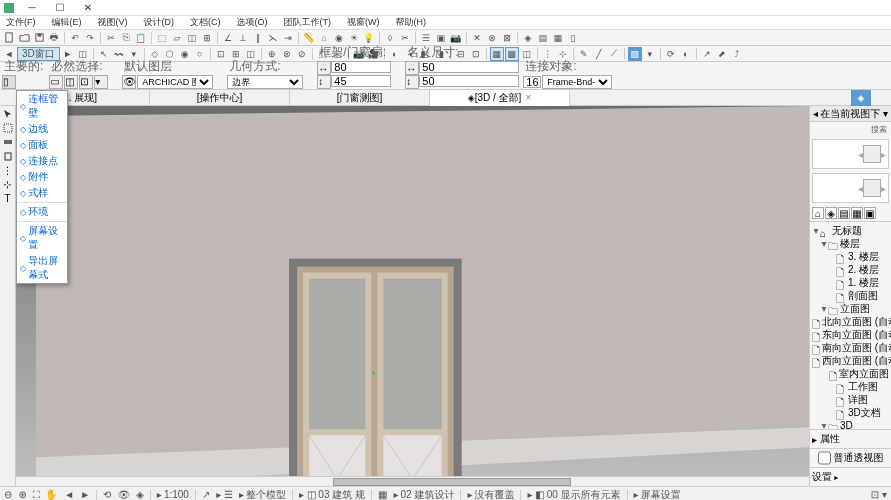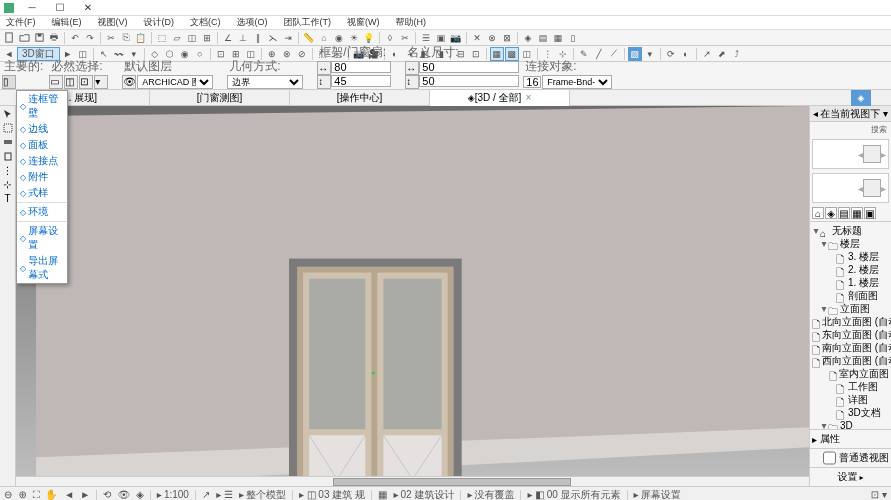--- a/index.html
+++ b/index.html
@@ -261,24 +261,24 @@
     <div class="row">
       <input style="width: 18px;" value="16">
       <select style="width:70px"><option>Frame-Bnd-080</option></select>
     </div>
   </div>
 </div>
 
 <div class="tabbar">
   <div class="tab" style="width:150px;justify-content:center">▣ <span>[1. 展现]</span></div>
   <div class="tab" style="width:140px;justify-content:center">
+      <span>[操作中心]</span>
+    </div>
+  <div class="tab" style="width:140px;justify-content:center">
       <span>[门窗测图]</span>
-    </div>
-  <div class="tab" style="width:140px;justify-content:center">
-      <span>[操作中心]</span>
     </div>
   <div class="tab active" style="width:140px;justify-content:center">◈ <span>[3D / 全部]</span><span class="ci">×</span></div>
   <div class="spacer"></div>
   <div class="tab" style="border:none;background:#5b9bd5;color:#fff;width:20px;justify-content:center">◈</div>
   <div style="width:20px"></div>
 </div>
 
 <div class="main">
   <div class="leftbar">
     <div class="tool">
@@ -473,24 +473,24 @@
           <span class="ind" style="width:8px"></span>
           <span class="exp">▾</span>
           <span class="tico">🗀</span>
           <span>3D</span>
         </div>
       </div>
     <div class="rp-sec">
         <span class="exp">▸</span>
         <span>属性</span>
       </div>
-    <div class="rp-sec" style="justify-content:flex-end">
+    <div class="rp-sec" style="justify-content:center">
         <span style="display:flex"><input type="checkbox" style="">&nbsp;<span>普通透视图</span></span>
       </div>
-    <div class="rp-sec" style="justify-content:center"><span>设置</span>&nbsp;▸</div>
+    <div class="rp-sec" style=""><span>设置</span>&nbsp;▸</div>
   </div>
 </div>
 
 <div class="statusbar">
   <div class="sb">⊖</div>
   <div class="sb">⊕</div>
   <div class="sb">⛶</div>
   <div class="sb">✋</div>
   <div class="sb">◄</div>
   <div class="sb">►</div>

